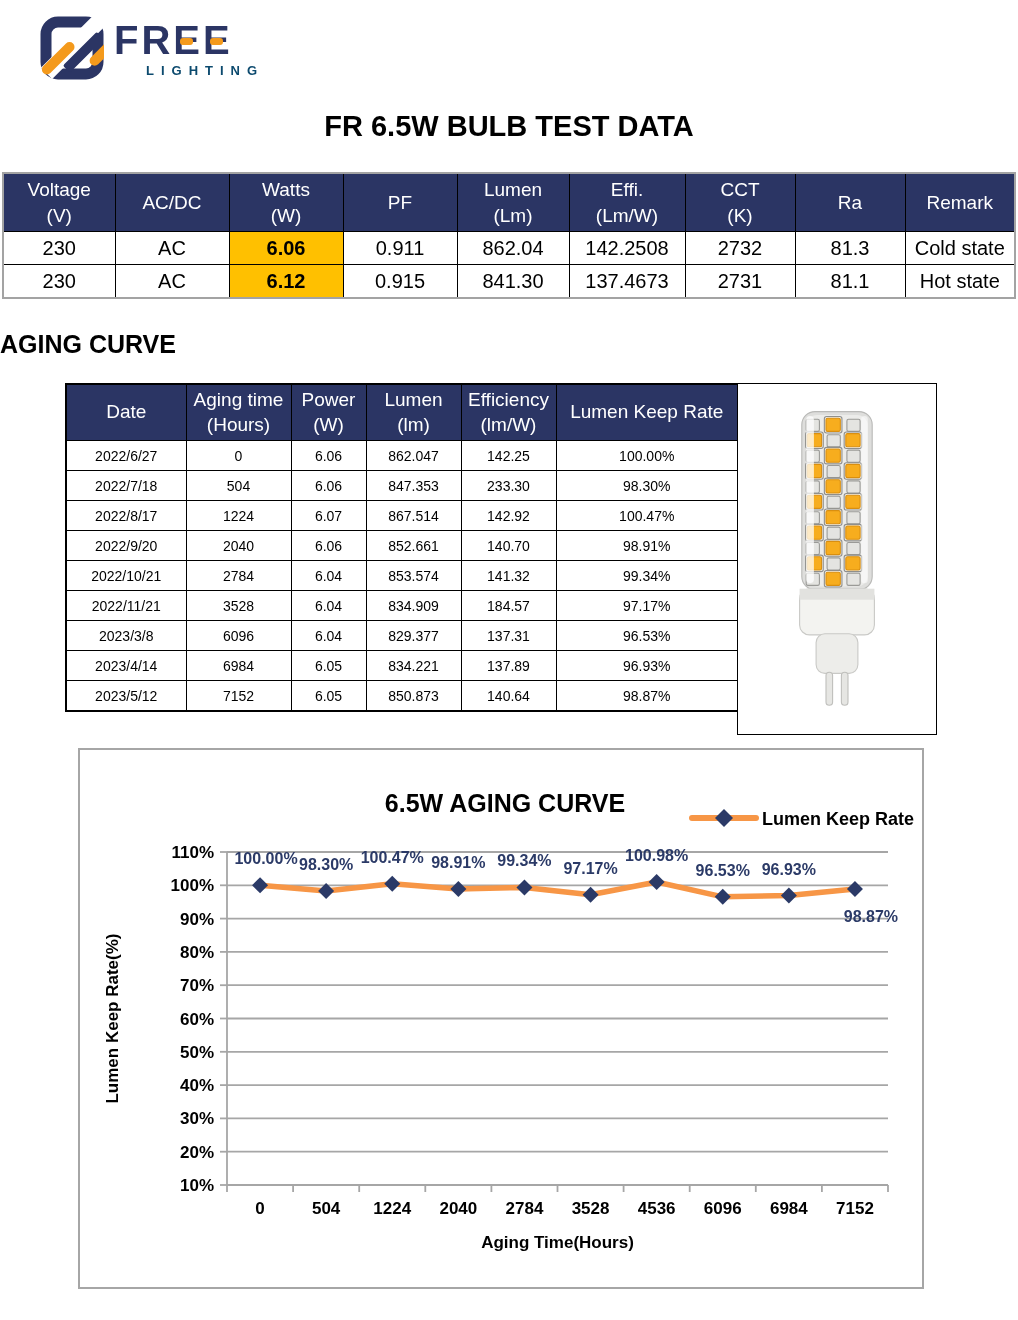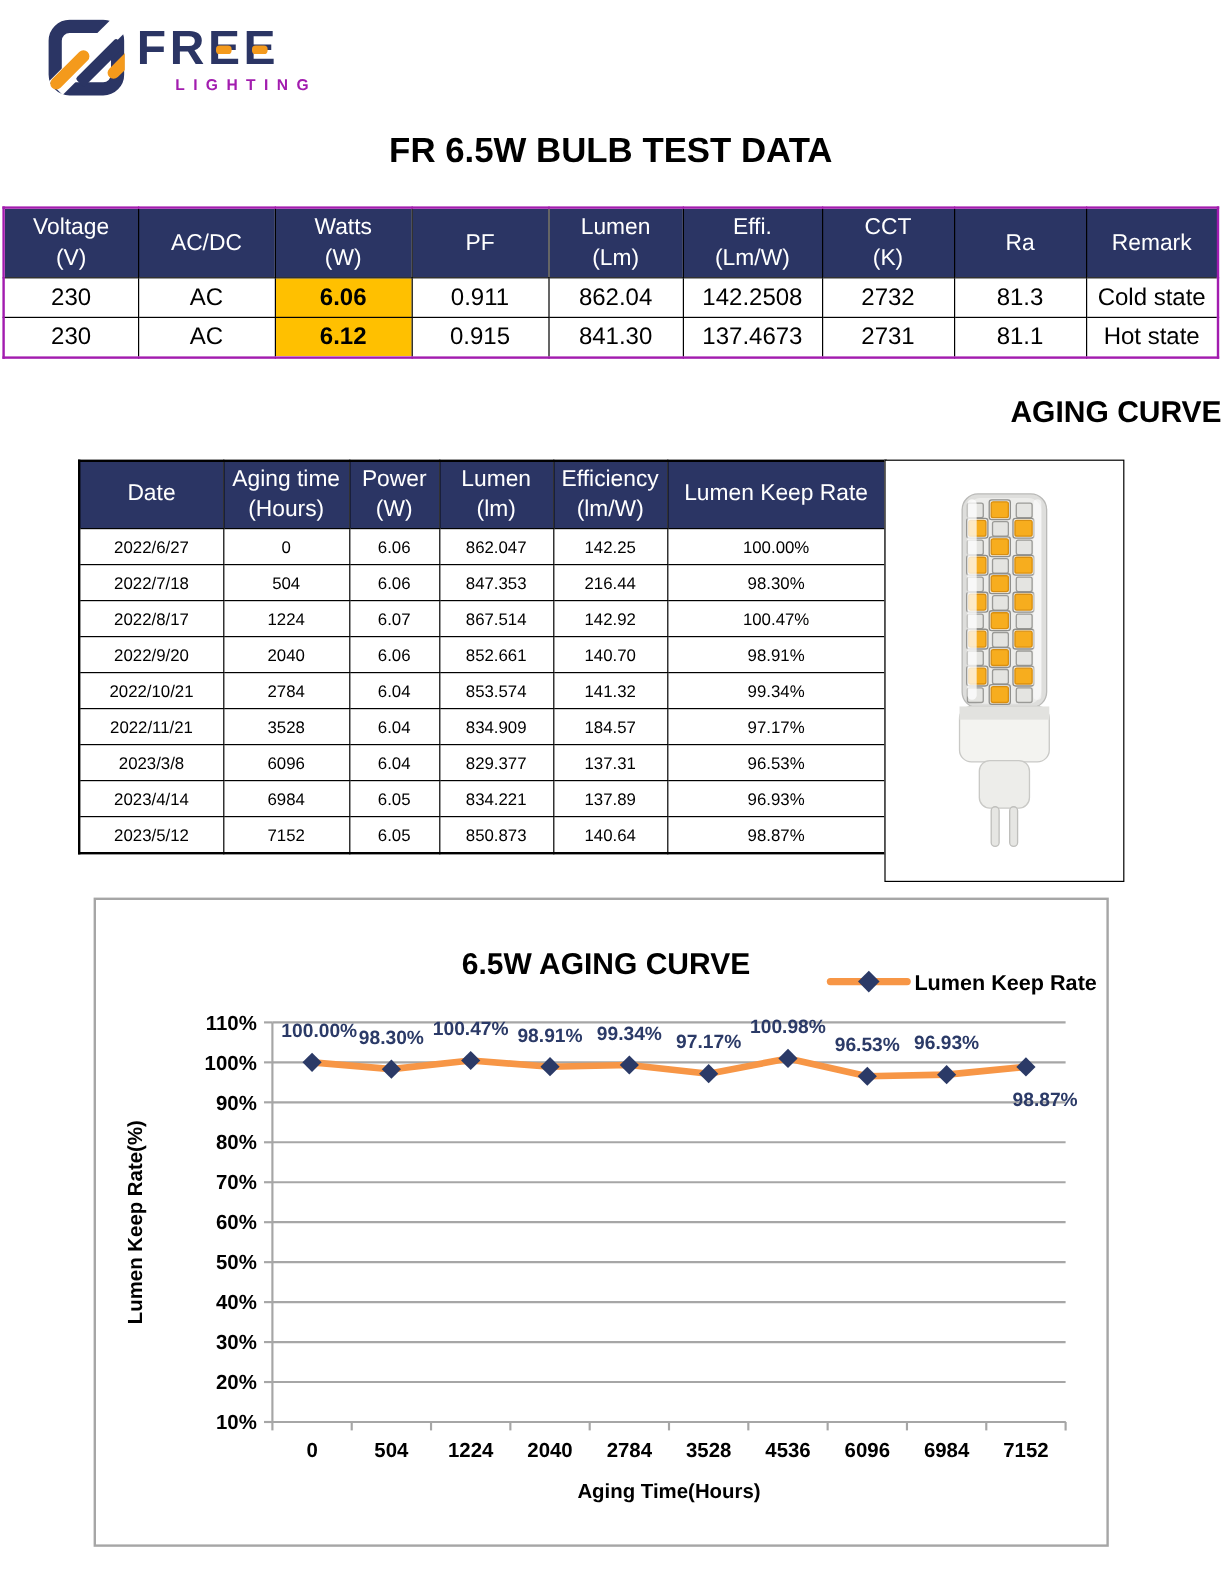--- a/index.html
+++ b/index.html
@@ -5,31 +5,31 @@
   html,body{margin:0;padding:0;}
   body{
     width:1018px;height:1320px;position:relative;background:#ffffff;
     font-family:"Liberation Sans", sans-serif;color:#000;overflow:hidden;
   }
   
   .logo{position:absolute;left:40px;top:16px;display:flex;align-items:center;gap:10px;}
   .logo-text{display:flex;flex-direction:column;line-height:1;}
   .logo-brand{font-size:40px;font-weight:800;color:#2B3564;letter-spacing:3px;position:relative;}
   .logo-brand .e-dash{position:absolute;top:18px;width:13px;height:7px;background:#F49A1C;border-radius:3px;}
-  .logo-sub{font-size:13px;font-weight:700;color:#a21caf;letter-spacing:7px;margin-top:4px;margin-left:32px;}
+  .logo-sub{font-size:13px;font-weight:700;color:#0c4a6e;letter-spacing:7px;margin-top:4px;margin-left:32px;}
   
   .page-title{position:absolute;left:0;top:110px;width:1018px;text-align:center;
     font-size:29px;font-weight:800;}
-  .section-title{position:absolute;left:0;top:330px;width:1018px;text-align:right;
+  .section-title{position:absolute;left:0;top:330px;width:1018px;text-align:left;
     font-size:25px;font-weight:800;}
   
   table{border-collapse:collapse;table-layout:fixed;}
   th,td{border:1px solid #000;text-align:center;padding:0;overflow:hidden;white-space:pre-line;}
   thead th{background:#2B3564;color:#fff;font-weight:400;}
-  .test-table{position:absolute;left:2px;top:172px;width:1012px;border:2px solid #a21caf;}
+  .test-table{position:absolute;left:2px;top:172px;width:1012px;border:2px solid #a3a3a3;}
   .test-table thead th{height:57px;font-size:19px;line-height:1.35;}
   .test-table td{height:32px;font-size:20px;}
   .test-table td.hl{background:#FFC000;font-weight:700;}
   .aging-table{position:absolute;left:65px;top:383px;width:672px;border:2px solid #000;}
   .aging-table thead th{height:55px;font-size:19px;line-height:1.3;}
   .aging-table td{height:29px;font-size:14px;}
   
   .bulb-box{position:absolute;left:737px;top:383px;width:198px;height:350px;
     border:1px solid #000;display:flex;align-items:center;justify-content:center;background:#fff;}
   
@@ -148,21 +148,21 @@
         <td>6.06</td>
         <td>862.047</td>
         <td>142.25</td>
         <td>100.00%</td>
       </tr>
       <tr>
         <td>2022/7/18</td>
         <td>504</td>
         <td>6.06</td>
         <td>847.353</td>
-        <td>216.44</td>
+        <td>233.30</td>
         <td>98.30%</td>
       </tr>
       <tr>
         <td>2022/8/17</td>
         <td>1224</td>
         <td>6.07</td>
         <td>867.514</td>
         <td>142.92</td>
         <td>100.47%</td>
       </tr>

